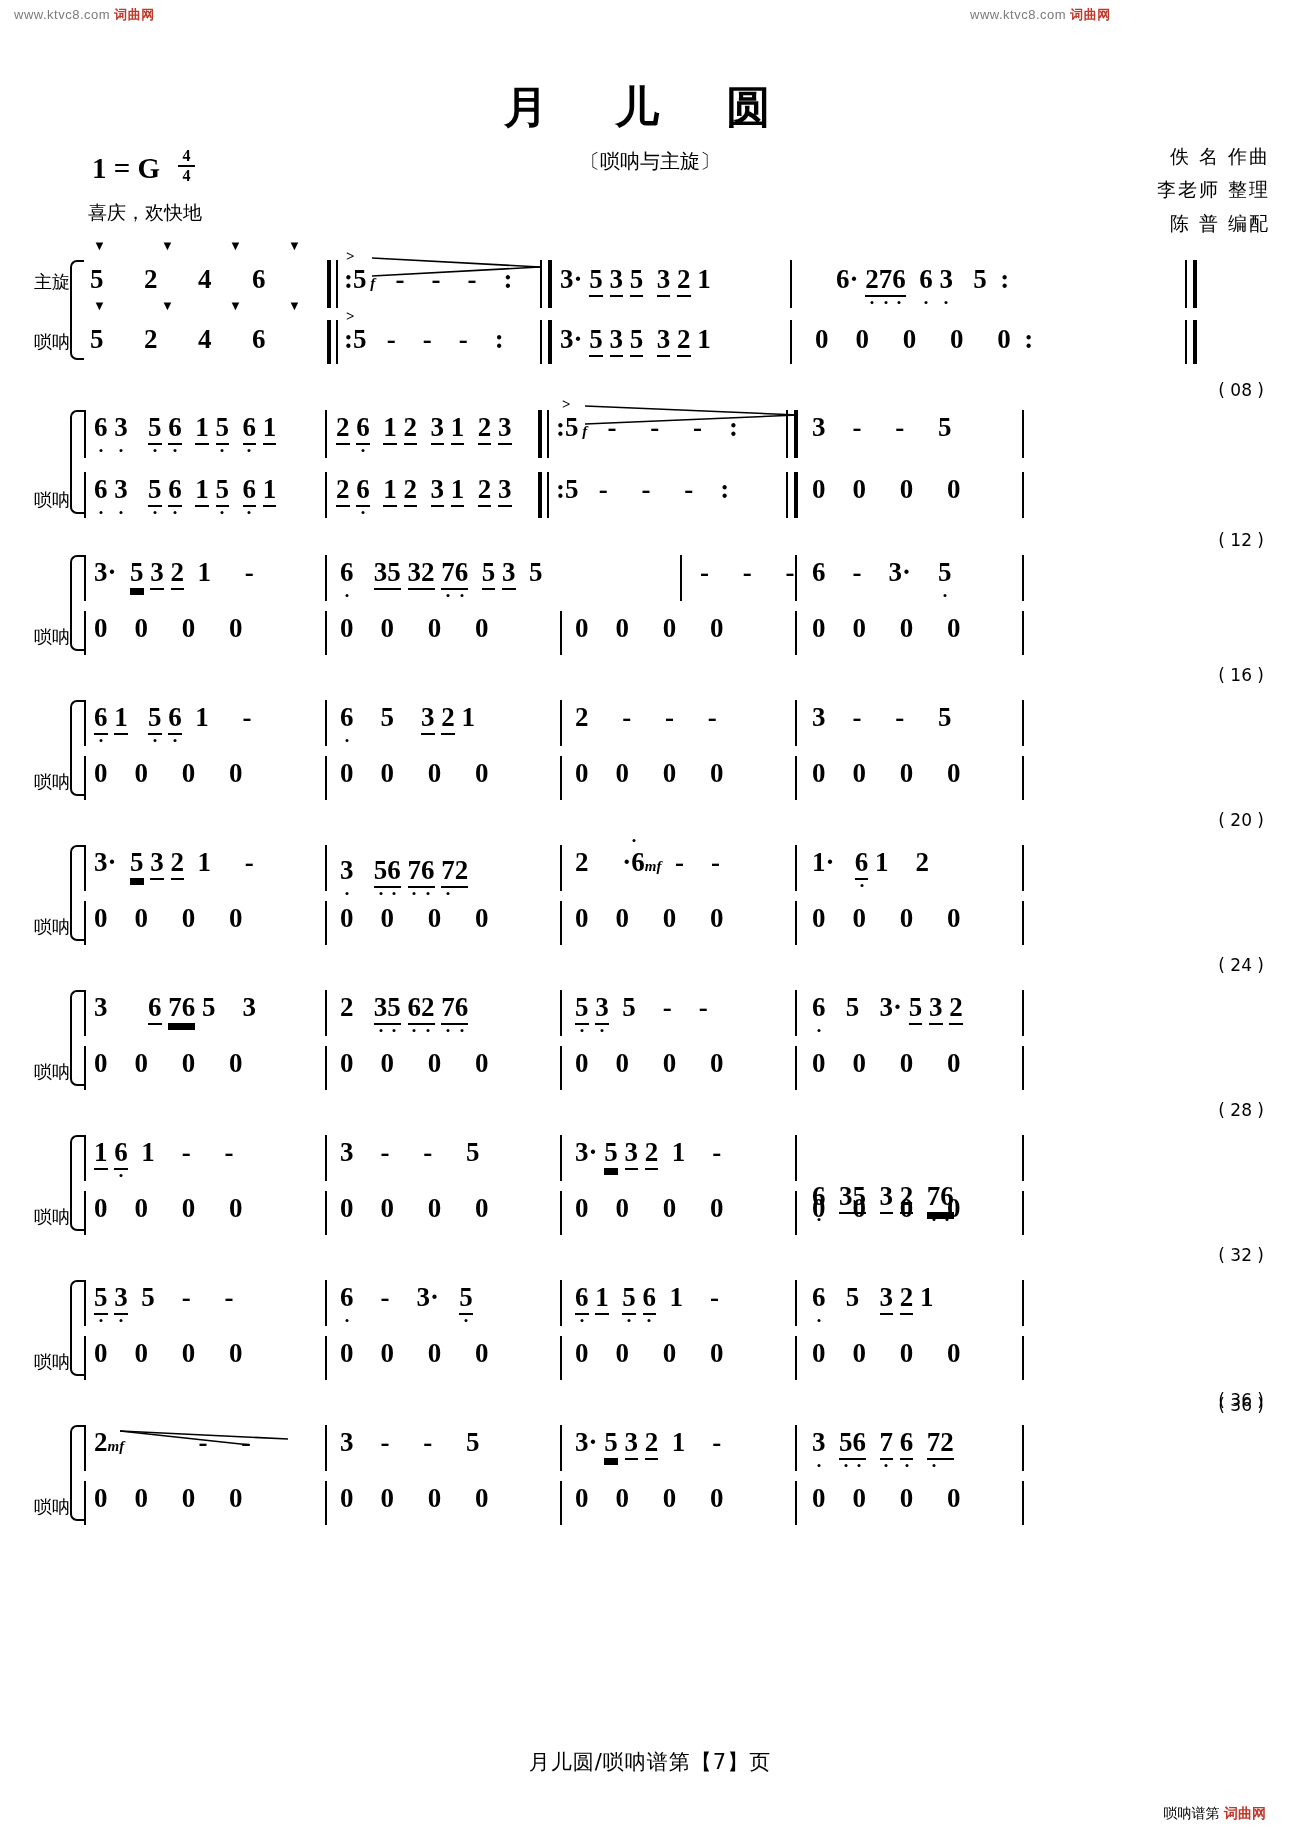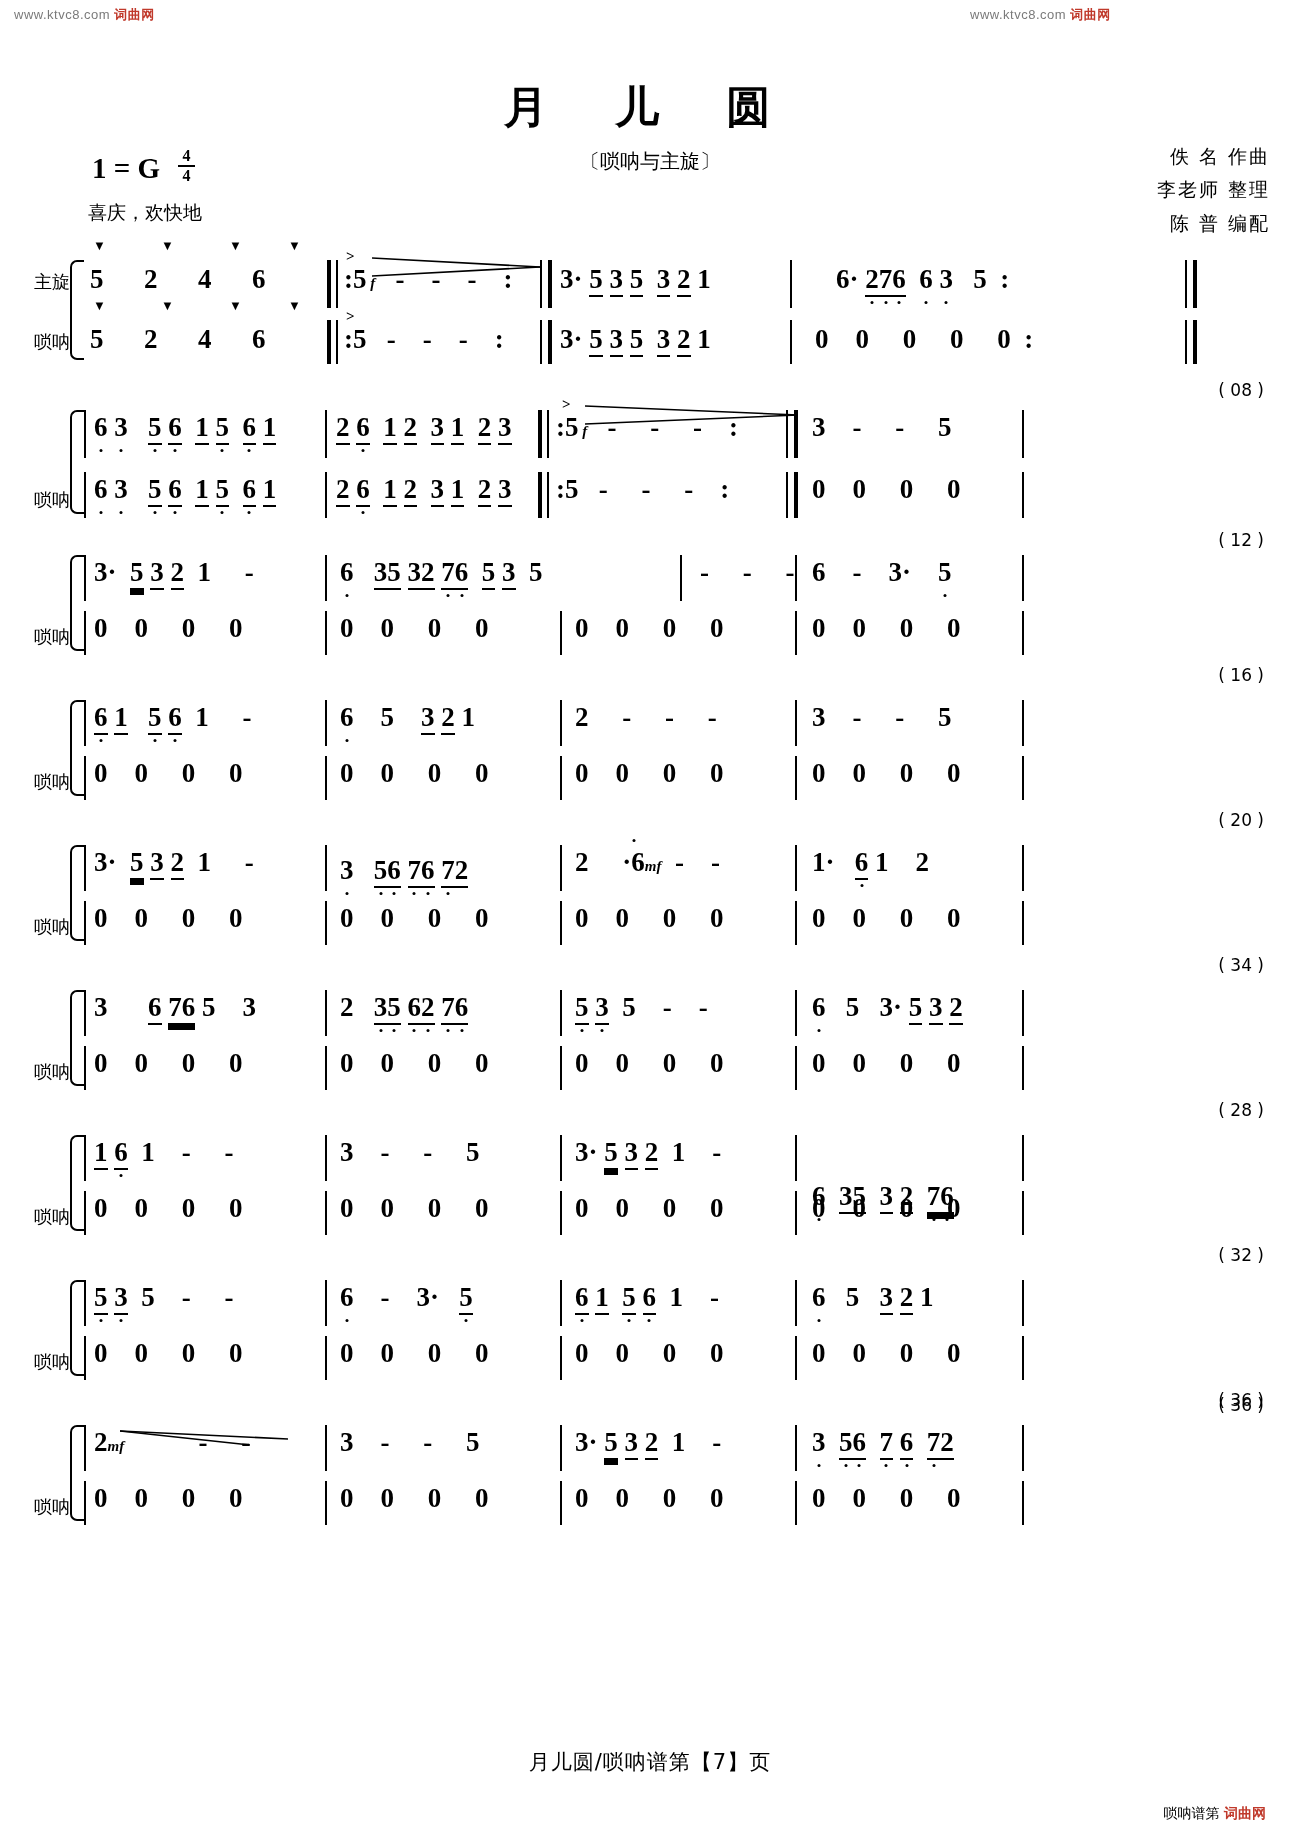--- a/index.html
+++ b/index.html
@@ -392,21 +392,21 @@
   <div class="staffline" style="left:560px;top:66px;height:44px;"></div>
   <div class="notes" style="left:575px;top:68px;">
     0&nbsp;&nbsp;&nbsp;&nbsp;0&nbsp;&nbsp;&nbsp;&nbsp;&nbsp;0&nbsp;&nbsp;&nbsp;&nbsp;&nbsp;0
   </div>
   <div class="staffline" style="left:795px;top:66px;height:44px;"></div>
   <div class="notes" style="left:812px;top:68px;">
     0&nbsp;&nbsp;&nbsp;&nbsp;0&nbsp;&nbsp;&nbsp;&nbsp;&nbsp;0&nbsp;&nbsp;&nbsp;&nbsp;&nbsp;0
   </div>
   <div class="staffline" style="left:1022px;top:66px;height:44px;"></div>
 
-  <div class="measnum" style="top:120px;">( 34 )</div>
+  <div class="measnum" style="top:120px;">( 24 )</div>
 </div>
 
 <div class="system" style="top:980px;height:130px;">
   <div class="rowlabel" style="top:80px;">唢呐</div>
   <div class="brace" style="top:10px;height:92px;"></div>
   <div class="staffline" style="left:84px;top:10px;height:46px;"></div>
 
   <div class="notes" style="left:94px;top:12px;">
     3&nbsp;&nbsp;&nbsp;&nbsp;&nbsp;&nbsp;<span class="nt u1">6</span>&nbsp;<span class="nt u2">7</span><span class="nt u2">6</span>&nbsp;5&nbsp;&nbsp;&nbsp;&nbsp;3
   </div>

